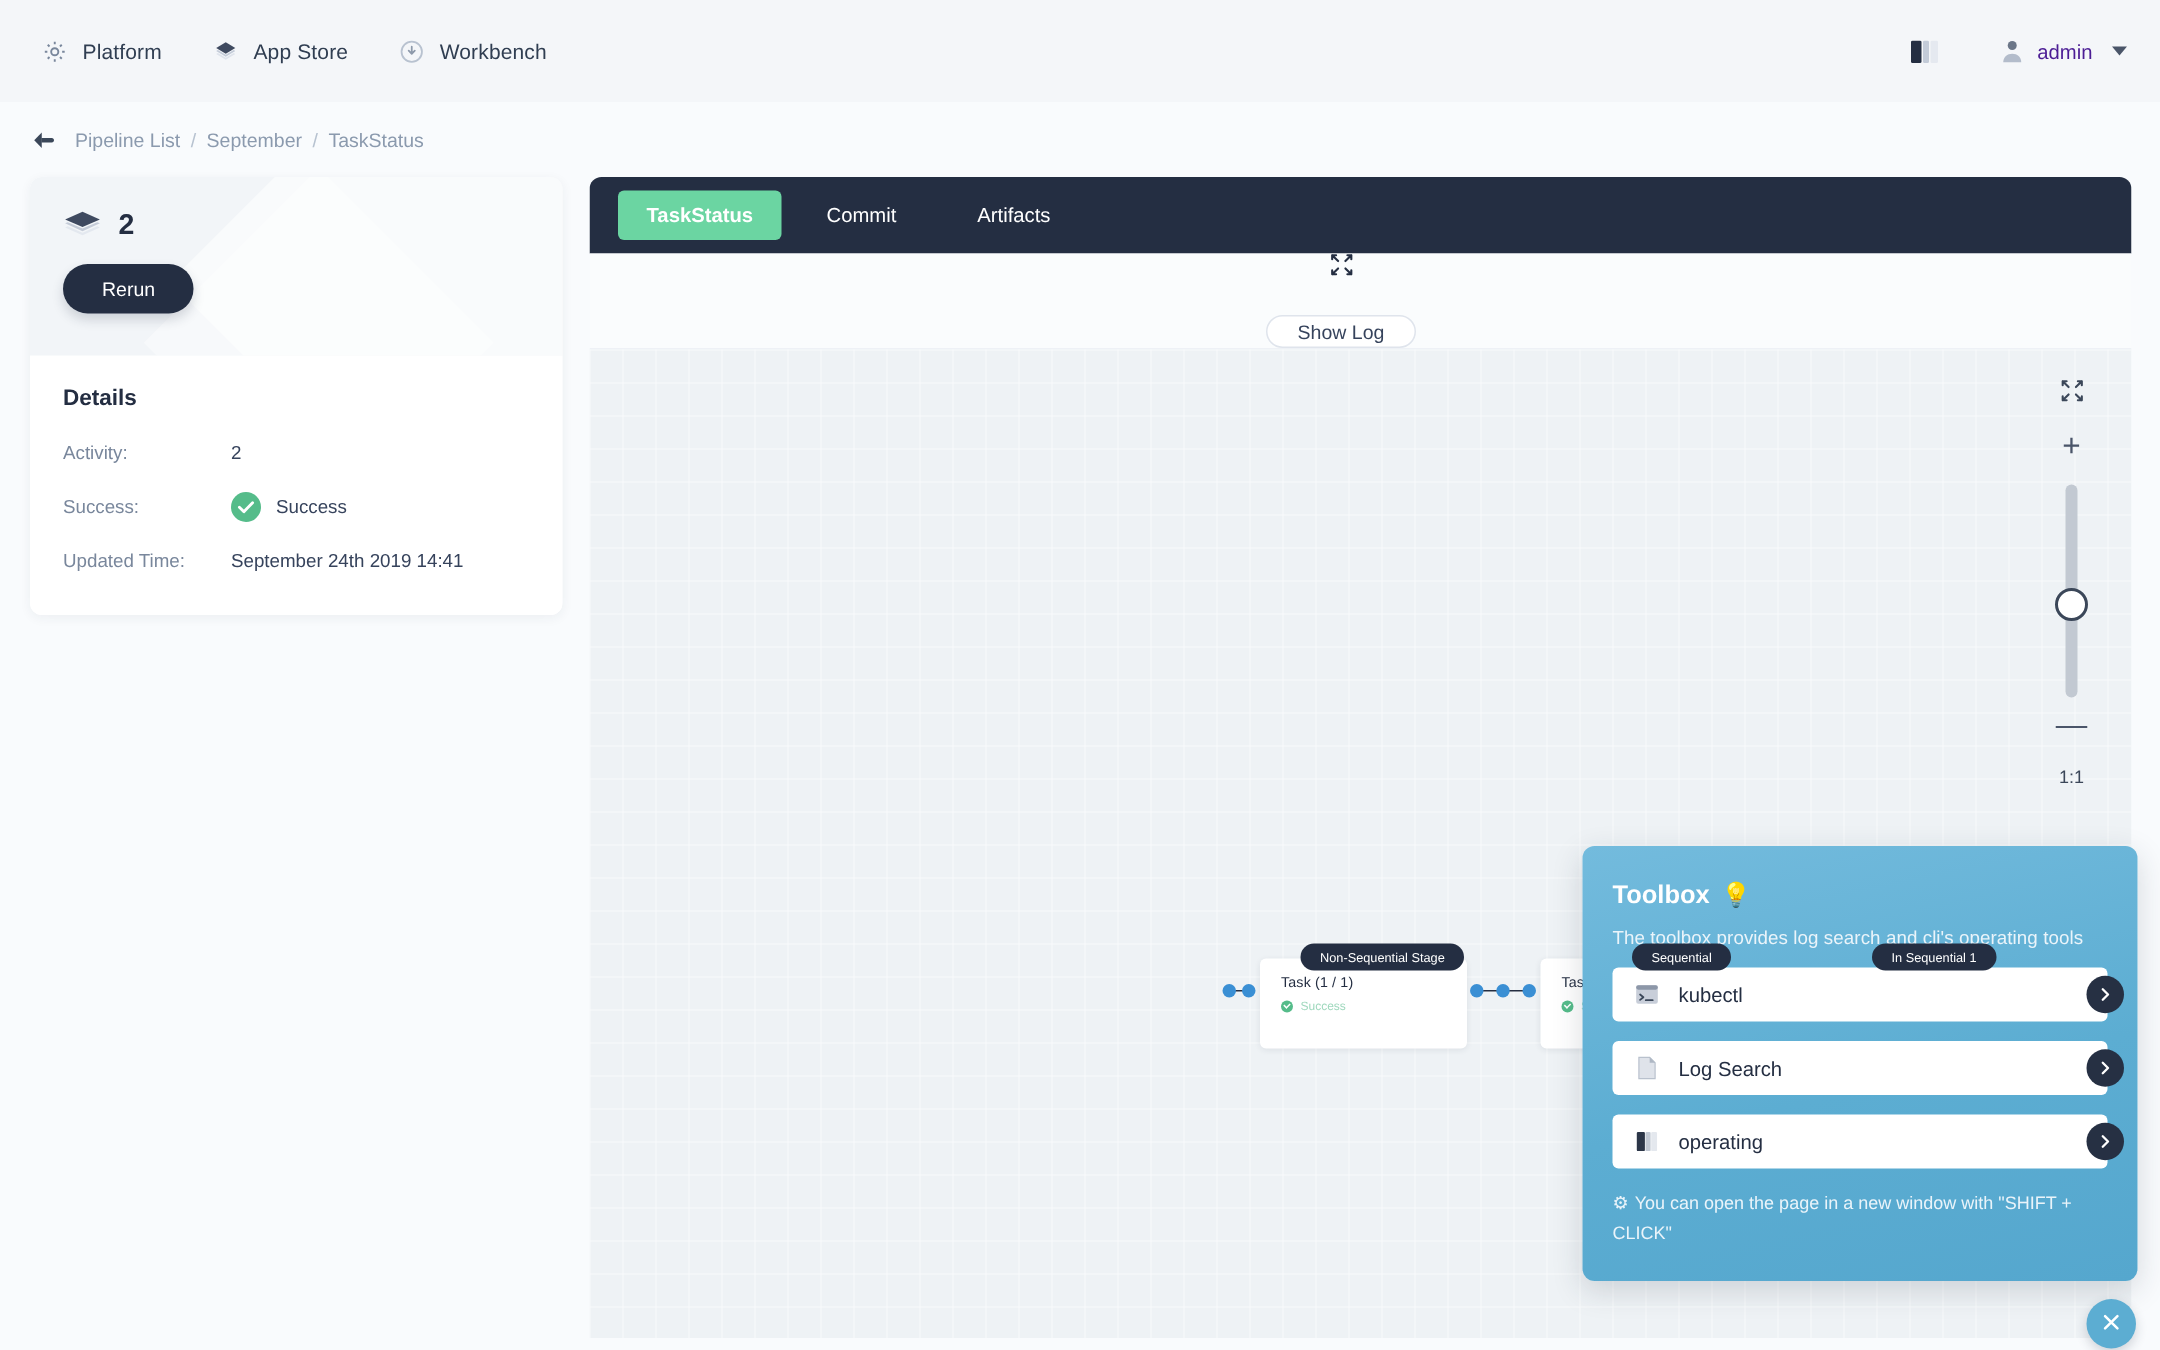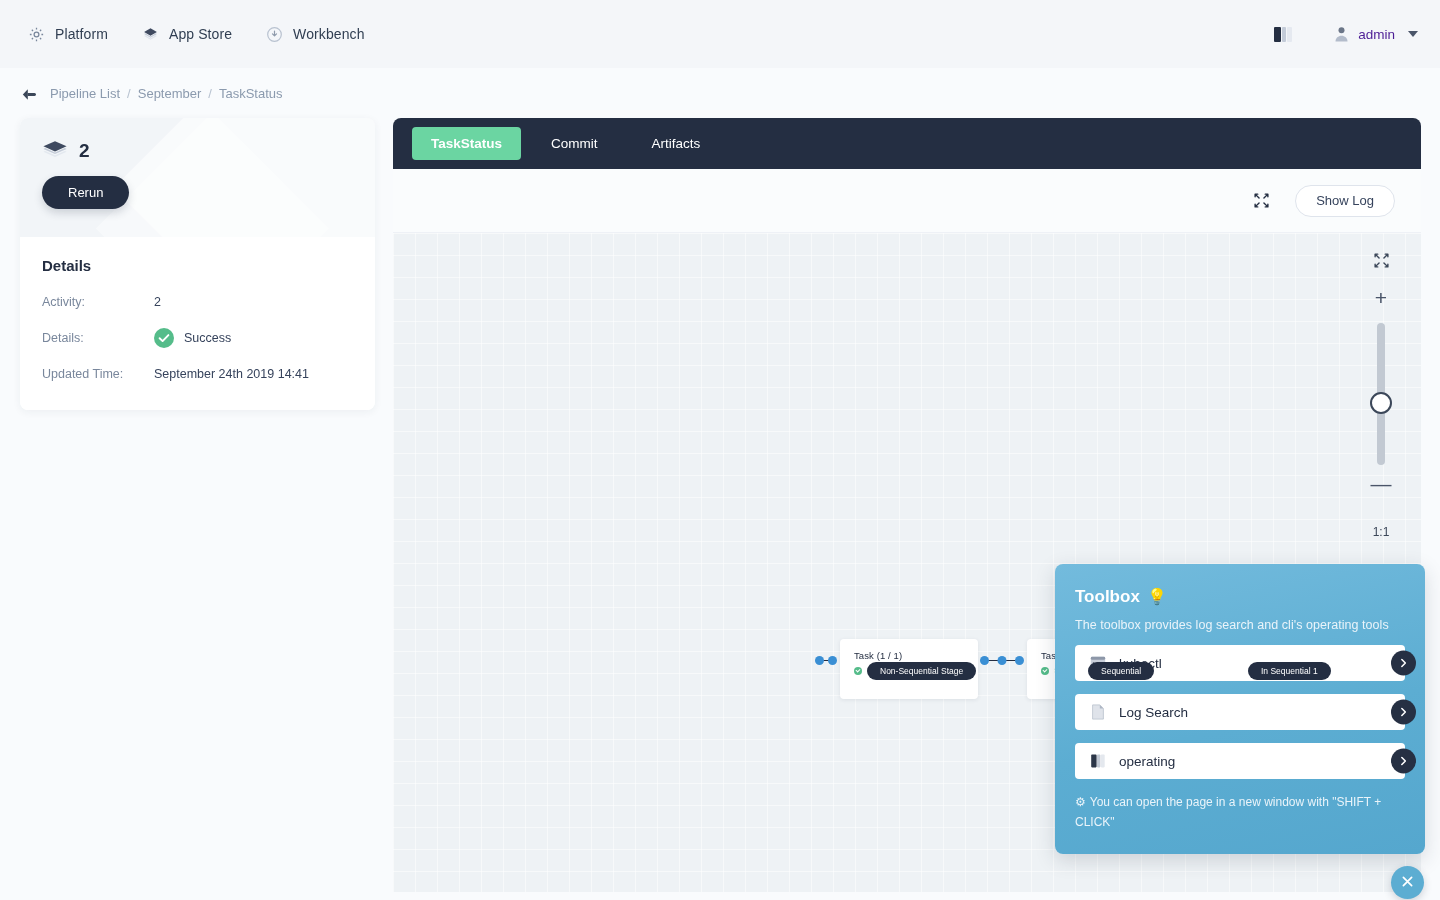--- a/index.html
+++ b/index.html
@@ -113,21 +113,21 @@
     display: flex; align-items: center; justify-content: center;
     font-size: 13.5px; color: #fff; cursor: pointer; background: transparent;
     border: none; font-family: inherit;
   }
   .tab.active { background: #6bd5a2; color: #fff; font-weight: bold; }
   .tab.plain { padding: 0 24px; }
 
   .toolrow {
     height: 64px; background: #fafcfd;
     display: flex; align-items: center; justify-content: flex-end;
-    padding-right: 26px; gap: 26px; border-bottom: 1px solid #eef1f6;
+    padding-right: 26px; gap: 26px; border-bottom: 1px solid #eef1f6; flex-direction: column;
   }
   .expand-ico { width: 15px; height: 15px; display: block; color: #242e42; cursor: pointer; }
   .showlog-btn {
     height: 32px; padding: 0 20px; border-radius: 16px;
     background: #fff; border: 1px solid #dfe4ec; color: #36435c;
     font-size: 13px; font-family: inherit; cursor: pointer;
   }
 
   
   .canvas {
@@ -150,61 +150,61 @@
   .z-minus { font-size: 21px; color: #4a5569; line-height: 1; cursor: pointer; margin-top: 8px; user-select: none; }
   .z-track {
     width: 8px; height: 142px; background: #c2c9d2; border-radius: 4px;
     margin-top: 15px; position: relative; cursor: pointer;
   }
   .z-thumb {
     position: absolute; left: 50%; top: 56%; transform: translate(-50%,-50%);
     width: 22px; height: 22px; border-radius: 50%;
     background: #fff; border: 2px solid #3b4759; cursor: grab;
   }
-  .z-ratio { font-size: 12px; color: #3b4759; margin-top: 31px; }
+  .z-ratio { font-size: 12px; color: #3b4759; margin-top: 17px; }
 
   
   .node {
     position: absolute; width: 138px; height: 60px;
     background: #fff; border-radius: 4px;
     box-shadow: 0 1px 4px rgba(36,46,66,.09);
     padding: 11px 0 0 14px;
   }
   .node-task { font-size: 9.5px; color: #242e42; letter-spacing: .1px; }
   .node-status { display: flex; align-items: center; gap: 5px; margin-top: 5px; }
   .node-dot { width: 8px; height: 8px; border-radius: 50%; background: #55bc8a; flex: none;
     display: flex; align-items: center; justify-content: center; }
   .node-dot::after { content:""; width: 3.2px; height: 1.7px; border-left: 1.1px solid #fff;
     border-bottom: 1.1px solid #fff; transform: rotate(-45deg) translate(.2px,-.4px); }
   .node-status-label { font-size: 8px; color: #9fd8bd; }
 
   .stage-pill {
     position: absolute; background: #242e42; color: #fff;
     border-radius: 11px; height: 18px; padding: 0 13px;
     display: flex; align-items: center; justify-content: center;
-    font-size: 8.5px; white-space: nowrap; z-index: 5; margin-top: 33px;
+    font-size: 8.5px; white-space: nowrap; z-index: 5;
   }
 
   
   .conn { position: absolute; height: 9px; }
   .conn .line { position: absolute; left: 4px; right: 4px; top: 3.6px; height: 1.8px; background: #242e42; }
   .conn .cdot { position: absolute; top: 0; width: 9px; height: 9px; border-radius: 50%; background: #3a8fd4; }
   .conn .cdot.l { left: 0; }
   .conn .cdot.m { left: 50%; transform: translateX(-50%); }
   .conn .cdot.r { right: 0; }
 
   
   .toolbox {
     position: absolute; left: 1055px; top: 564px;
     width: 370px; height: 290px; border-radius: 8px;
     background: linear-gradient(168deg,#73bbdd 0%, #5cadd2 55%, #55a7ce 100%);
     box-shadow: 0 6px 20px rgba(36,46,66,.17);
     padding: 23px 20px 0 20px; overflow: hidden;
   }
-  .tb-title { font-size: 17px; font-weight: bold; color: #fff; display: flex; align-items: flex-start; gap: 8px; }
+  .tb-title { font-size: 17px; font-weight: bold; color: #fff; display: flex; align-items: flex-end; gap: 8px; }
   .bulb { font-size: 16px; }
   .tb-sub { font-size: 12.5px; color: #eaf4fa; margin-top: 11px; letter-spacing: .05px; }
   .tb-item {
     height: 36px; background: #fff; border-radius: 4px; margin-top: 13px;
     display: flex; align-items: center; padding-left: 15px; position: relative; cursor: pointer;
   }
   .tb-ico { width: 16px; height: 16px; display: block; margin-right: 13px; flex: none; }
   .tb-label { font-size: 13.5px; color: #242e42; }
   .tb-arrow {
     position: absolute; right: -11px; top: 50%; transform: translateY(-50%);
@@ -314,21 +314,21 @@
 
   <div class="leftcard-body">
     <div class="details-h">Details</div>
 
     <div class="drow">
       <span class="dlabel">Activity:</span>
       <span class="dval">2</span>
     </div>
 
     <div class="drow">
-      <span class="dlabel">Details:</span>
+      <span class="dlabel">Success:</span>
       <span class="dval">
         <span class="check-badge">
           <svg viewBox="0 0 20 20" width="20" height="20">
             <circle cx="10" cy="10" r="10" fill="#55bc8a"></circle>
             <path d="M5.6 10.2 L8.6 13.1 L14.4 7.1" fill="none" stroke="#fff" stroke-width="1.9" stroke-linecap="round" stroke-linejoin="round"></path>
           </svg>
         </span>
         <span>Success</span>
       </span>
     </div>

